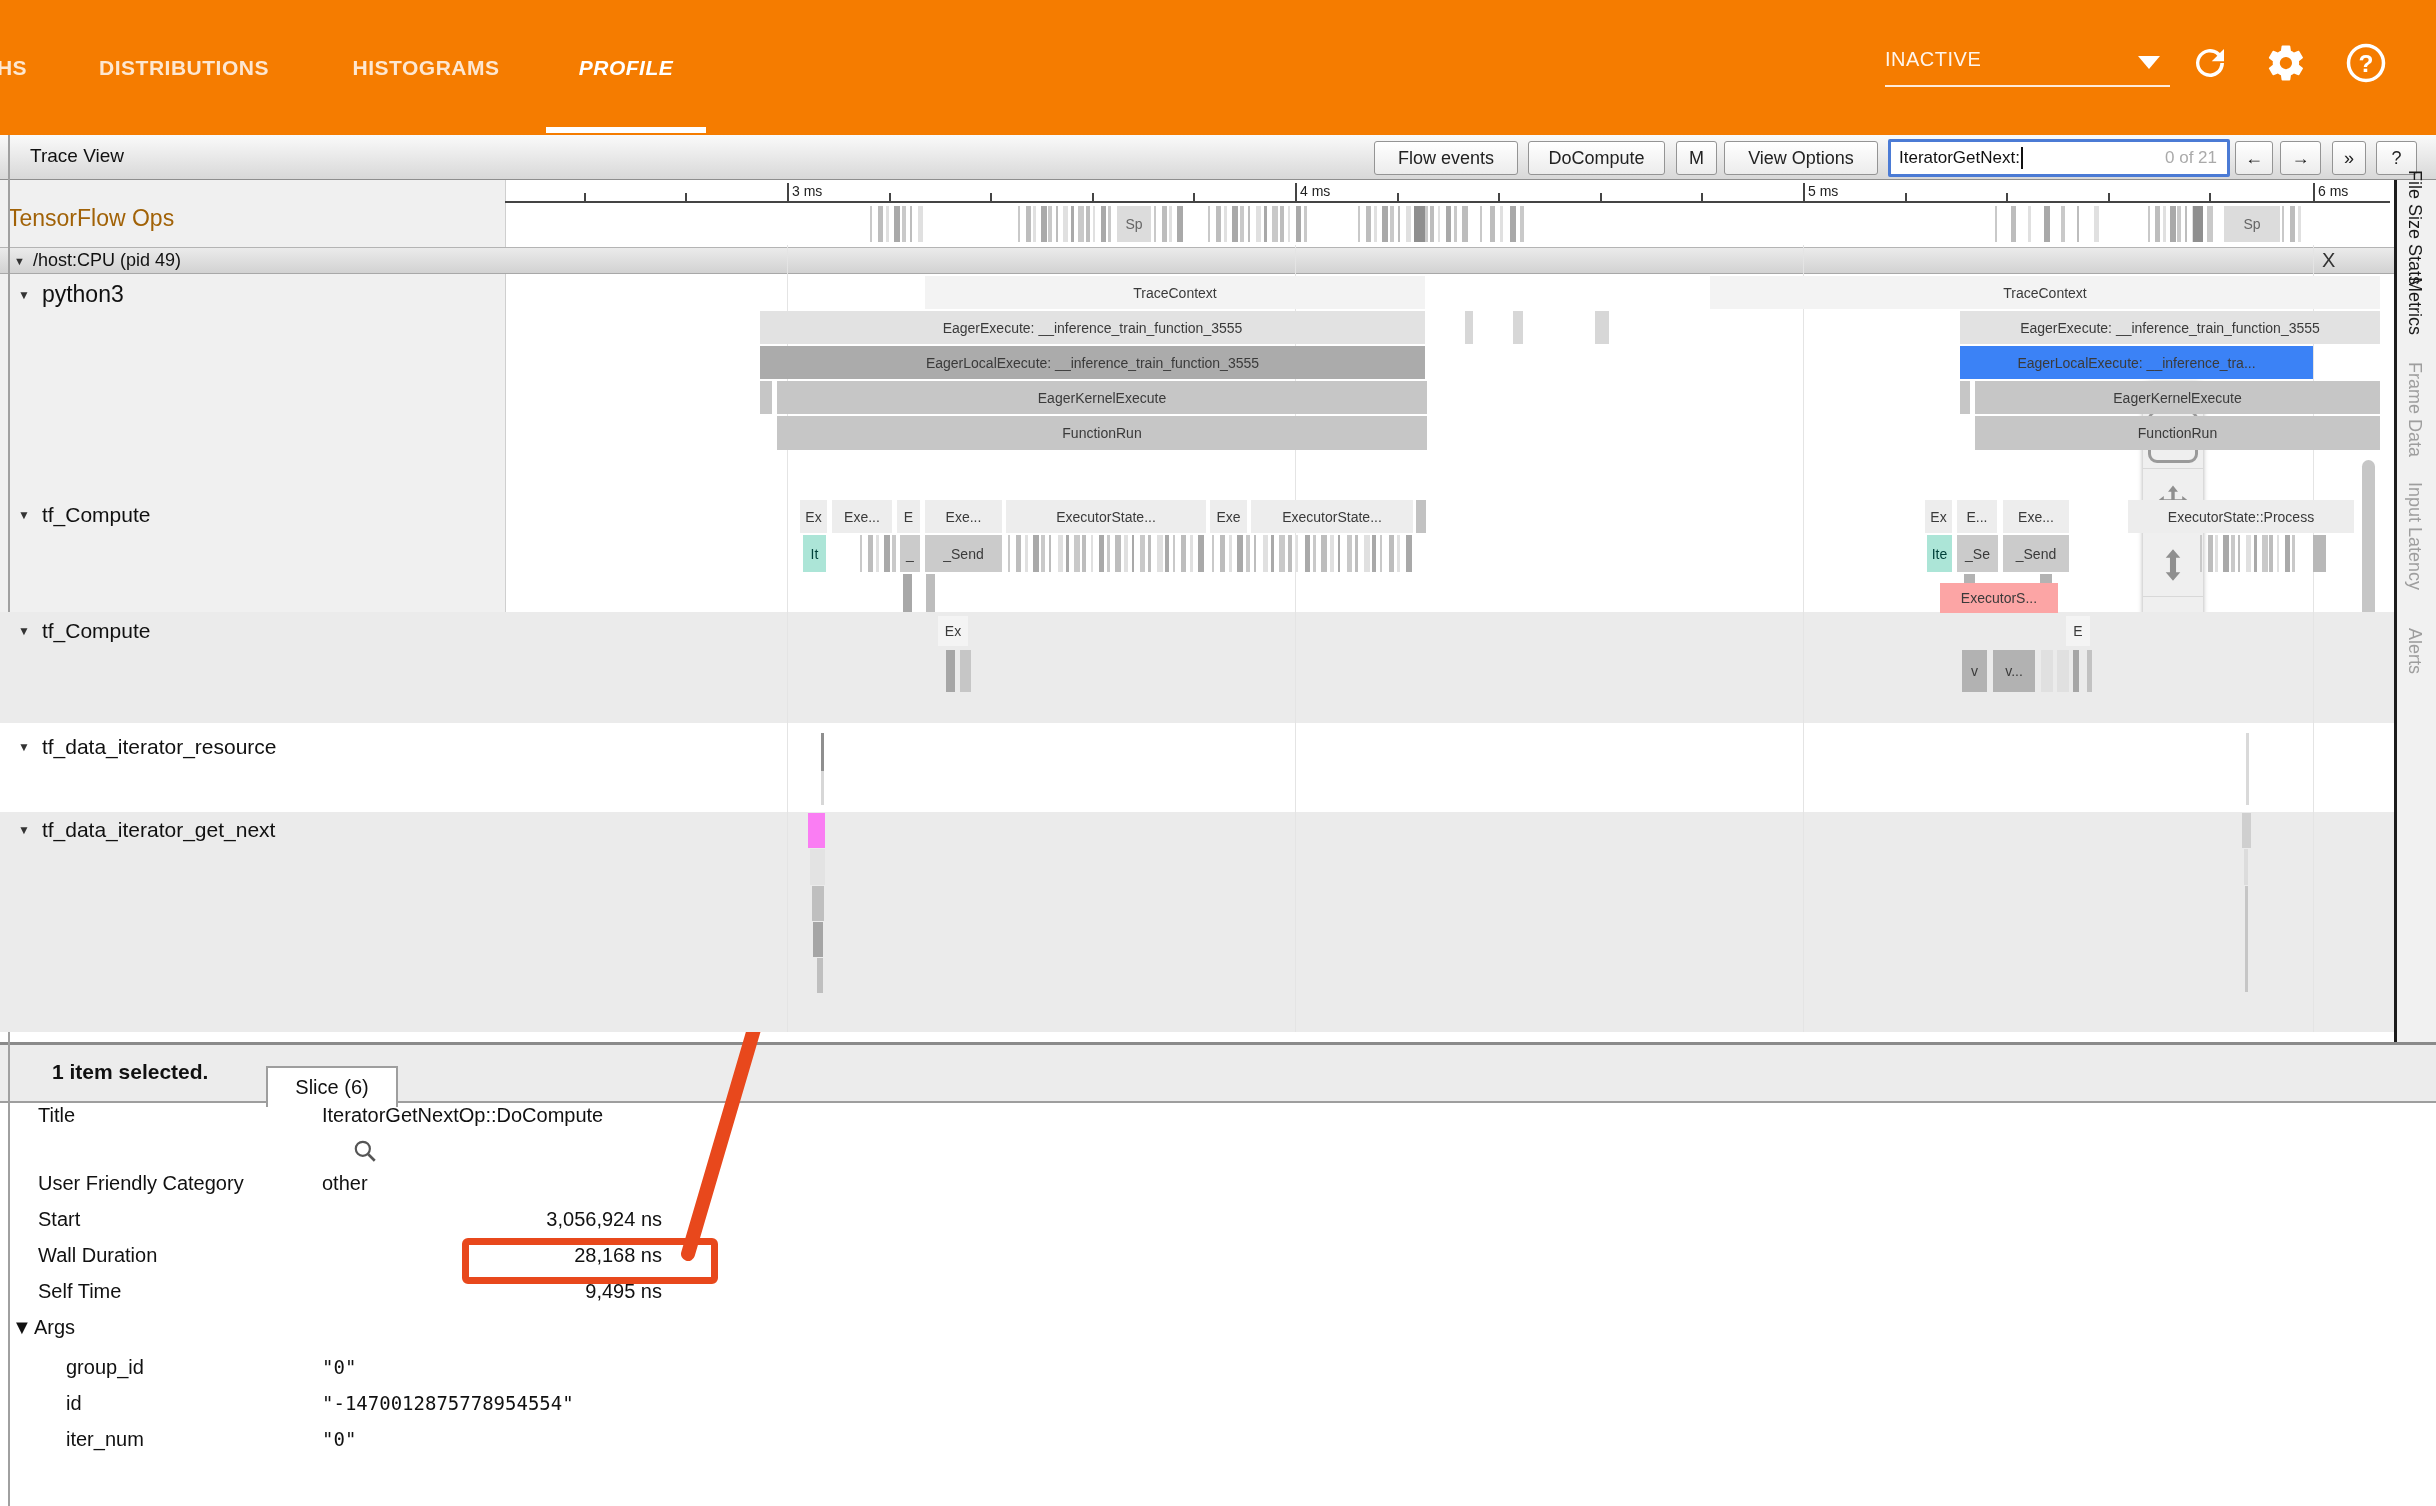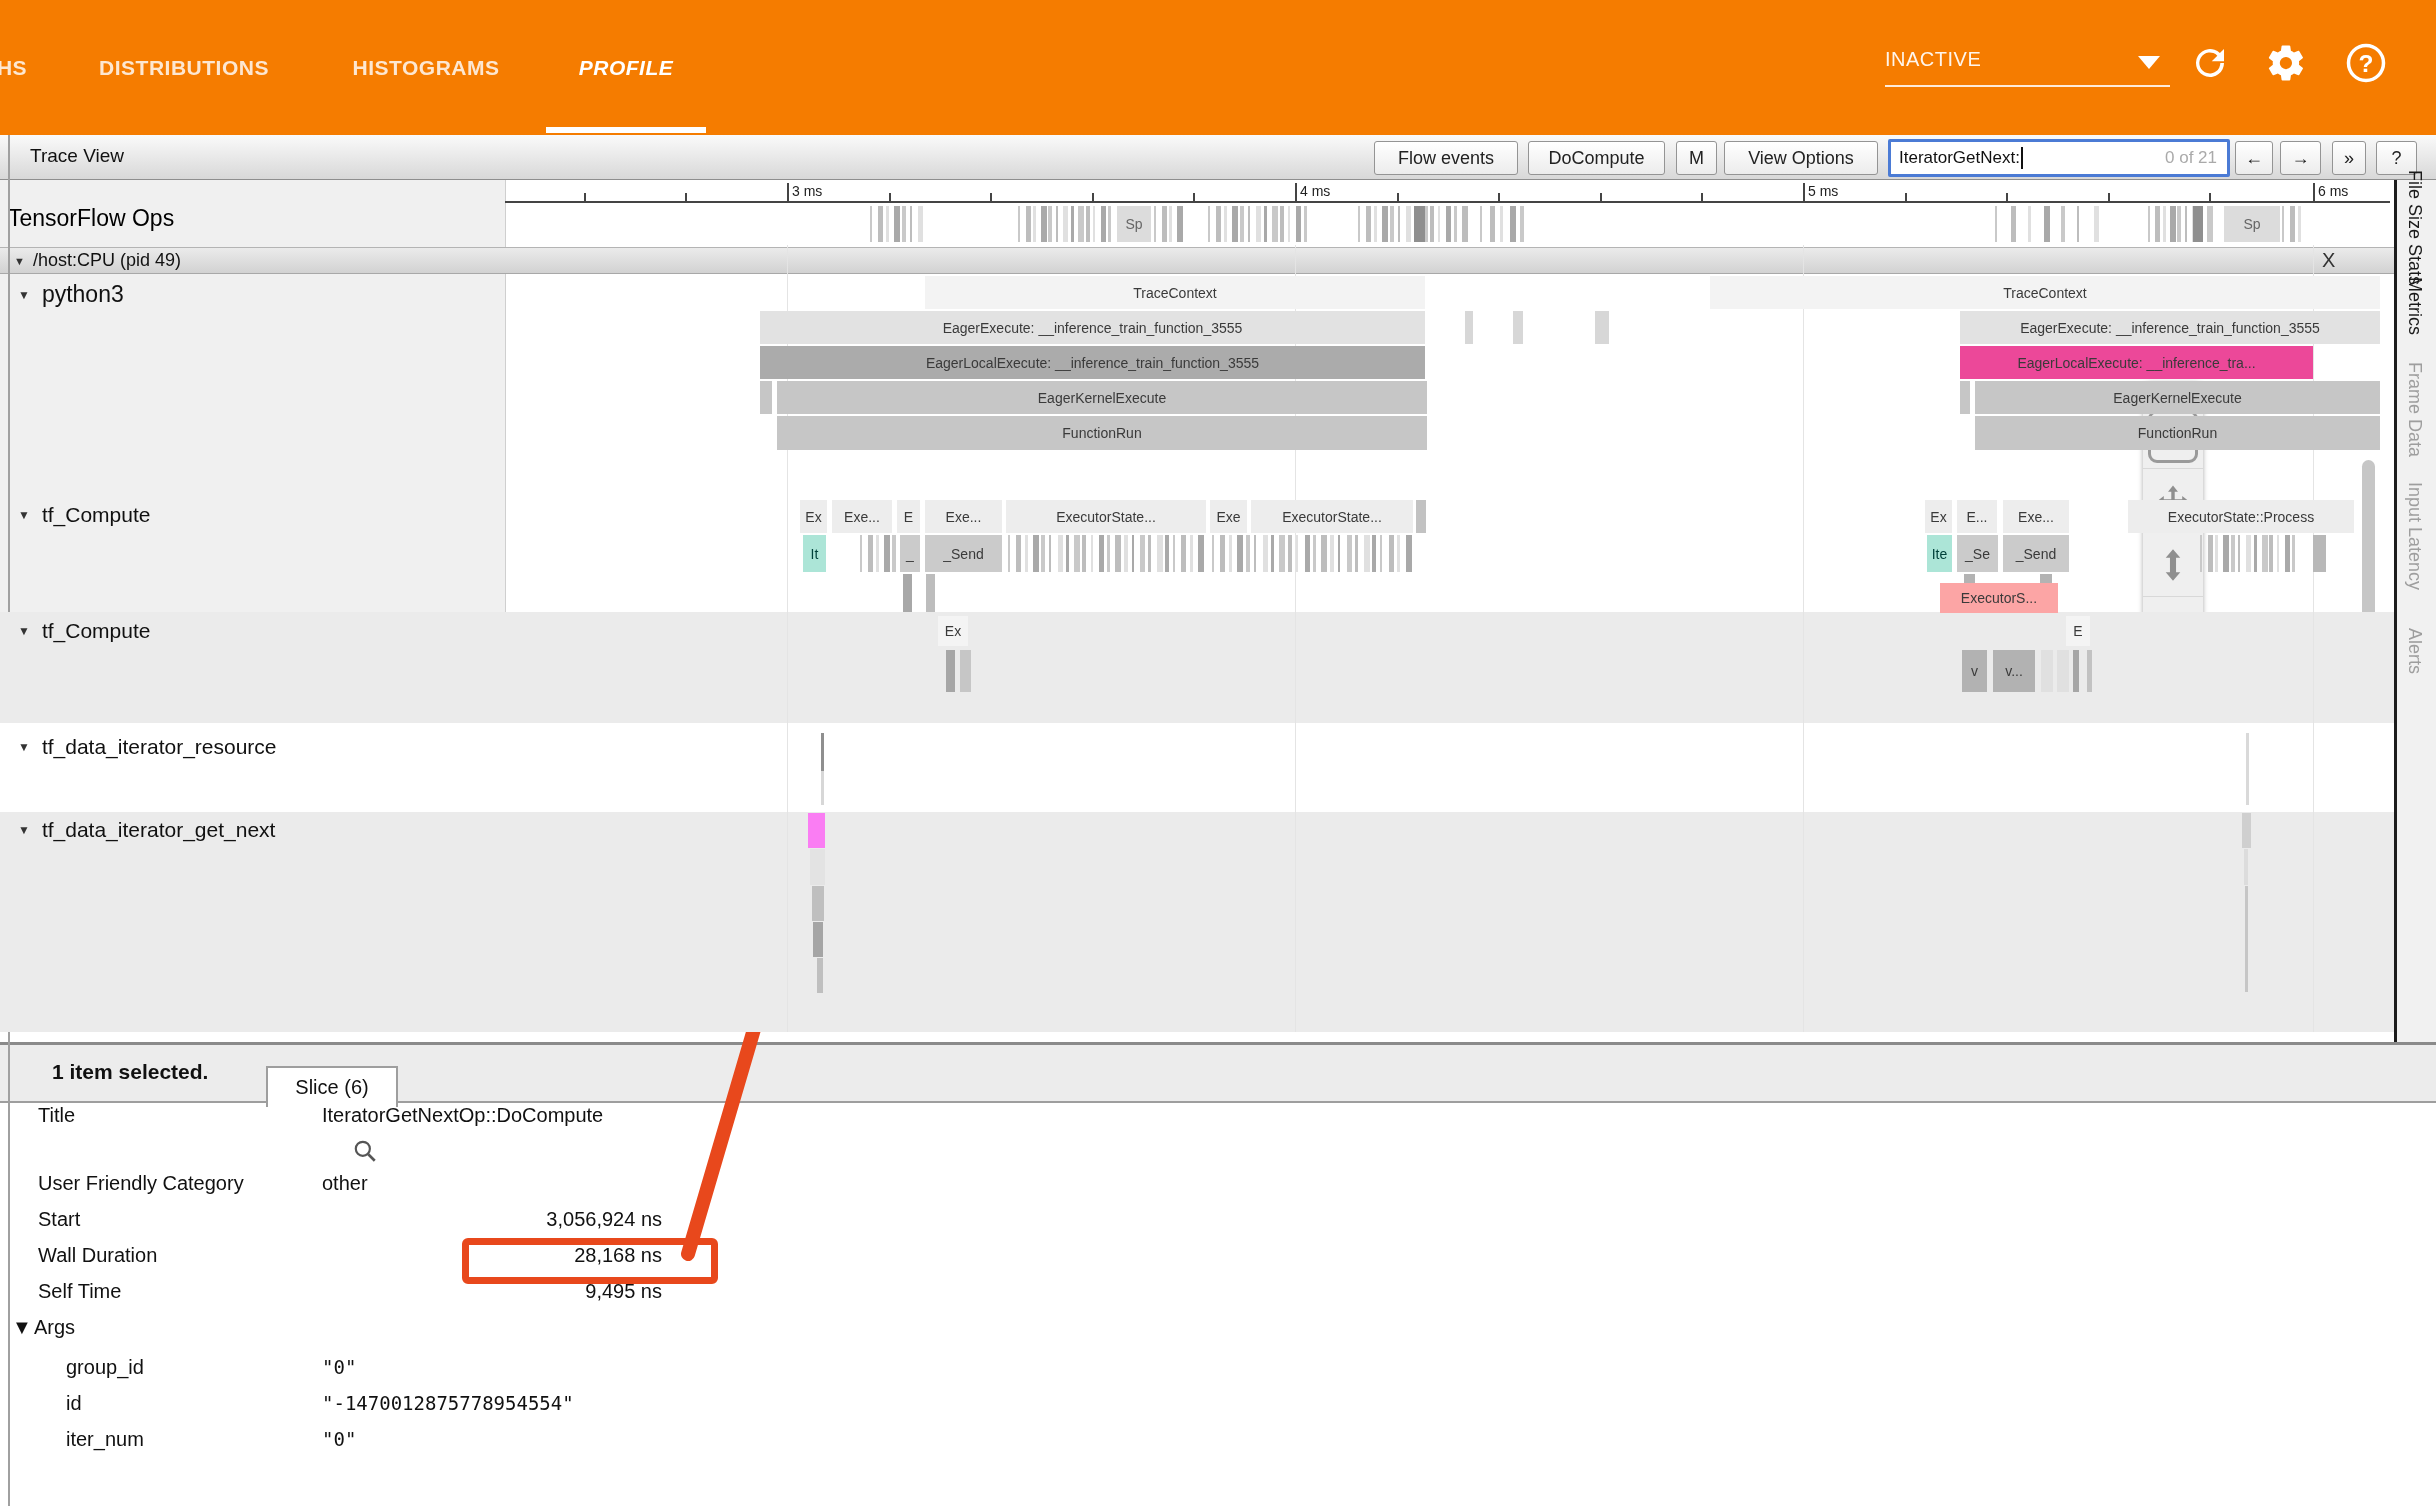--- a/index.html
+++ b/index.html
@@ -29,21 +29,21 @@
   .search-count{position:absolute;right:10px;color:#aaa;font-size:17px;}
   
   .label-col{left:0;top:180px;width:505px;height:852px;background:#f0f0f0;}
   .canvas-bg{left:505px;top:180px;width:1889px;height:852px;background:#fff;}
   .col-sep{left:505px;top:180px;width:1px;height:852px;background:#cfcfcf;}
   .band{left:0;width:2394px;}
   .ruler-line{left:505px;top:201px;width:1885px;height:2px;background:#444;}
   .tick{background:#444;width:2px;}
   .tick-label{font-size:14px;color:#222;}
   .gridline{width:1px;background:#e4e4e4;top:245px;height:787px;}
-  .ops-label{left:8px;top:205px;font-size:23px;color:#000000;}
+  .ops-label{left:8px;top:205px;font-size:23px;color:#a16207;}
   .host-header{left:0;top:247px;width:2394px;height:27px;
      background:linear-gradient(#ebebeb,#d2d2d2);border-top:1px solid #b4b4b4;border-bottom:1px solid #a8a8a8;
      box-sizing:border-box;display:flex;align-items:center;font-size:18px;color:#111;}
   .tri{font-size:11px;color:#333;margin:0 8px 0 14px;}
   .host-x{position:absolute;left:2322px;font-size:20px;color:#333;cursor:pointer;}
   .track-label{display:flex;align-items:center;font-size:21px;color:#111;}
   .track-label .tri{font-size:12px;margin:0 12px 0 18px;}
   .slice{position:absolute;display:flex;align-items:center;justify-content:center;
      overflow:hidden;font-size:14px;color:#3a3a3a;white-space:nowrap;box-sizing:border-box;}
   
@@ -295,21 +295,21 @@
     <div class="slice" style="left: 2290px; top: 206px; width: 5px; height: 36px; background: rgb(189, 189, 189);"></div>
     <div class="slice" style="left: 2298px; top: 206px; width: 3px; height: 36px; background: rgb(224, 224, 224);"></div>
     <div class="slice" style="left: 925px; top: 276px; width: 500px; height: 33px; background: rgb(243, 243, 243);">TraceContext</div>
     <div class="slice" style="left: 1710px; top: 276px; width: 670px; height: 33px; background: rgb(243, 243, 243);">TraceContext</div>
     <div class="slice" style="left: 760px; top: 311px; width: 665px; height: 33px; background: rgb(226, 226, 226);">EagerExecute: __inference_train_function_3555</div>
     <div class="slice" style="left: 1465px; top: 311px; width: 8px; height: 33px; background: rgb(215, 215, 215);"></div>
     <div class="slice" style="left: 1513px; top: 311px; width: 10px; height: 33px; background: rgb(215, 215, 215);"></div>
     <div class="slice" style="left: 1595px; top: 311px; width: 14px; height: 33px; background: rgb(215, 215, 215);"></div>
     <div class="slice" style="left: 1960px; top: 311px; width: 420px; height: 33px; background: rgb(226, 226, 226);">EagerExecute: __inference_train_function_3555</div>
     <div class="slice" style="left: 760px; top: 346px; width: 665px; height: 33px; background: rgb(171, 171, 171);">EagerLocalExecute: __inference_train_function_3555</div>
-    <div class="slice" style="left: 1960px; top: 346px; width: 353px; height: 33px; background: #ec4899;">EagerLocalExecute: __inference_tra...</div>
+    <div class="slice" style="left: 1960px; top: 346px; width: 353px; height: 33px; background: #3b82f6;">EagerLocalExecute: __inference_tra...</div>
     <div class="slice" style="left: 760px; top: 381px; width: 12px; height: 33px; background: rgb(198, 198, 198);"></div>
     <div class="slice" style="left: 777px; top: 381px; width: 650px; height: 33px; background: rgb(198, 198, 198);">EagerKernelExecute</div>
     <div class="slice" style="left: 1960px; top: 381px; width: 10px; height: 33px; background: rgb(198, 198, 198);"></div>
     <div class="slice" style="left: 1975px; top: 381px; width: 405px; height: 33px; background: rgb(198, 198, 198);">EagerKernelExecute</div>
     <div class="slice" style="left: 777px; top: 416px; width: 650px; height: 34px; background: rgb(198, 198, 198);">FunctionRun</div>
     <div class="slice" style="left: 1975px; top: 416px; width: 405px; height: 34px; background: rgb(198, 198, 198);">FunctionRun</div>
     <div class="slice" style="left: 800px; top: 500px; width: 27px; height: 33px; background: rgb(237, 237, 237);">Ex</div>
     <div class="slice" style="left: 832px; top: 500px; width: 60px; height: 33px; background: rgb(237, 237, 237);">Exe...</div>
     <div class="slice" style="left: 897px; top: 500px; width: 23px; height: 33px; background: rgb(237, 237, 237);">E</div>
     <div class="slice" style="left: 925px; top: 500px; width: 77px; height: 33px; background: rgb(237, 237, 237);">Exe...</div>

